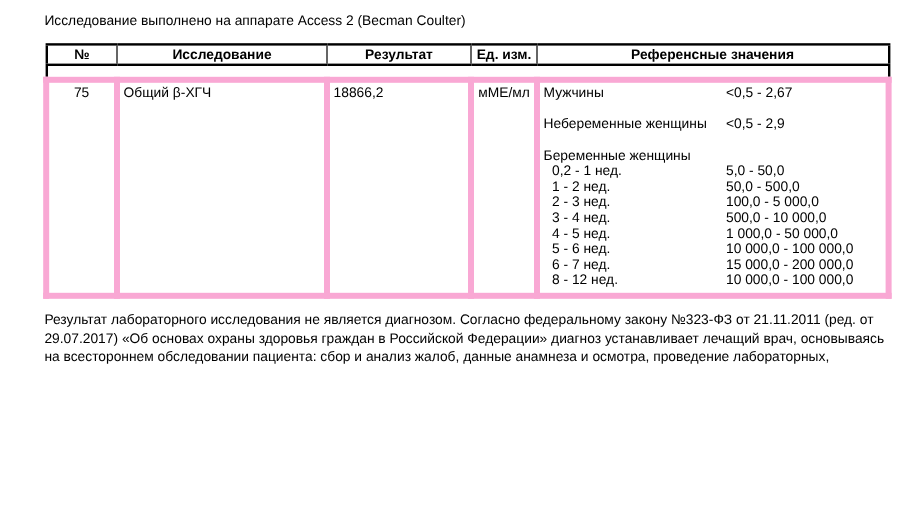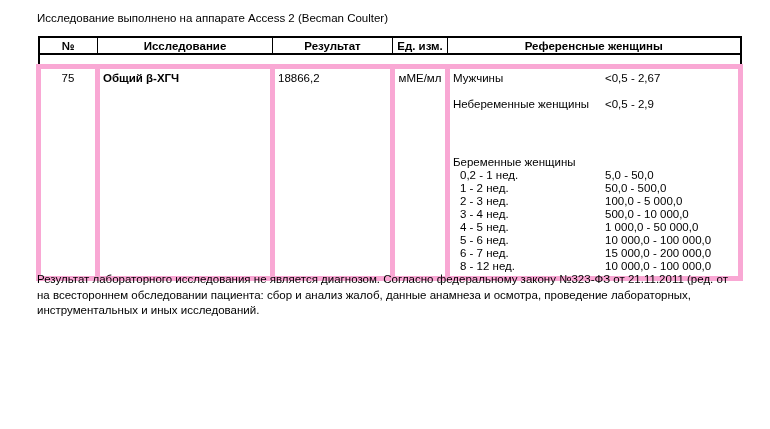--- a/index.html
+++ b/index.html
@@ -46,34 +46,34 @@
   tr.data-row td {
     border: 5px solid #f9a8d4;
     vertical-align: top;
     font-size: 11.5px;
     line-height: 13px;
     padding: 3px 3px;
     height: 177px;
     overflow: hidden;
   }
   td.c-num   { text-align: center; }
-  td.c-test  { text-align: left; font-weight: bold; }
+  td.c-test  { text-align: left; }
   td.c-result{ text-align: left; }
   td.c-unit  { text-align: center; white-space: nowrap; }
 
   .ref-row { display: flex; line-height: 13px; white-space: nowrap; }
   .ref-label { flex: 0 0 152px; }
   .ref-label.indent { padding-left: 7px; }
   .ref-value { flex: 0 0 auto; }
   .ref-gap { height: 13px; }
-  .ref-heading { line-height: 13px; white-space: nowrap; margin-top: 32px; }
+  .ref-heading { line-height: 13px; white-space: nowrap; }
 
   .disclaimer {
     position: absolute;
-    left: 37px; top: 272px;
+    left: 37px; top: 260px;
     width: 712px;
     font-size: 11.5px;
   }
   .disclaimer-line {
     line-height: 15.5px;
     white-space: nowrap;
   }
 </style>
 </head>
 <body>
@@ -89,21 +89,21 @@
       <col style="width:120px">
       <col style="width:55px">
       <col style="width:293px">
     </colgroup>
     <tbody>
         <tr class="header-row">
       <th>№</th>
       <th>Исследование</th>
       <th>Результат</th>
       <th>Ед. изм.</th>
-      <th>Референсные женщины</th>
+      <th>Референсные значения</th>
     </tr>
     <tr class="spacer-row">
       <td colspan="5"></td>
     </tr>
     <tr class="data-row">
       <td class="c-num">75</td>
       <td class="c-test">Общий β-ХГЧ</td>
       <td class="c-result">18866,2</td>
       <td class="c-unit">мМЕ/мл</td>
       <td class="c-ref">
@@ -155,17 +155,17 @@
           <span class="ref-value">10 000,0 - 100 000,0</span>
         </div>
 
       </td>
     </tr>
   </tbody>
     </table>
 
   <div class="disclaimer">
     <div class="disclaimer-line">Результат лабораторного исследования не является диагнозом. Согласно федеральному закону №323-ФЗ от 21.11.2011 (ред. от</div>
+    <div class="disclaimer-line">29.07.2017) «Об основах охраны здоровья граждан в Российской Федерации» диагноз устанавливает лечащий врач, основываясь</div>
     <div class="disclaimer-line">на всестороннем обследовании пациента: сбор и анализ жалоб, данные анамнеза и осмотра, проведение лабораторных,</div>
-    <div class="disclaimer-line">инструментальных и иных исследований.</div>
   </div>
 
 </div>
 
 </body></html>

